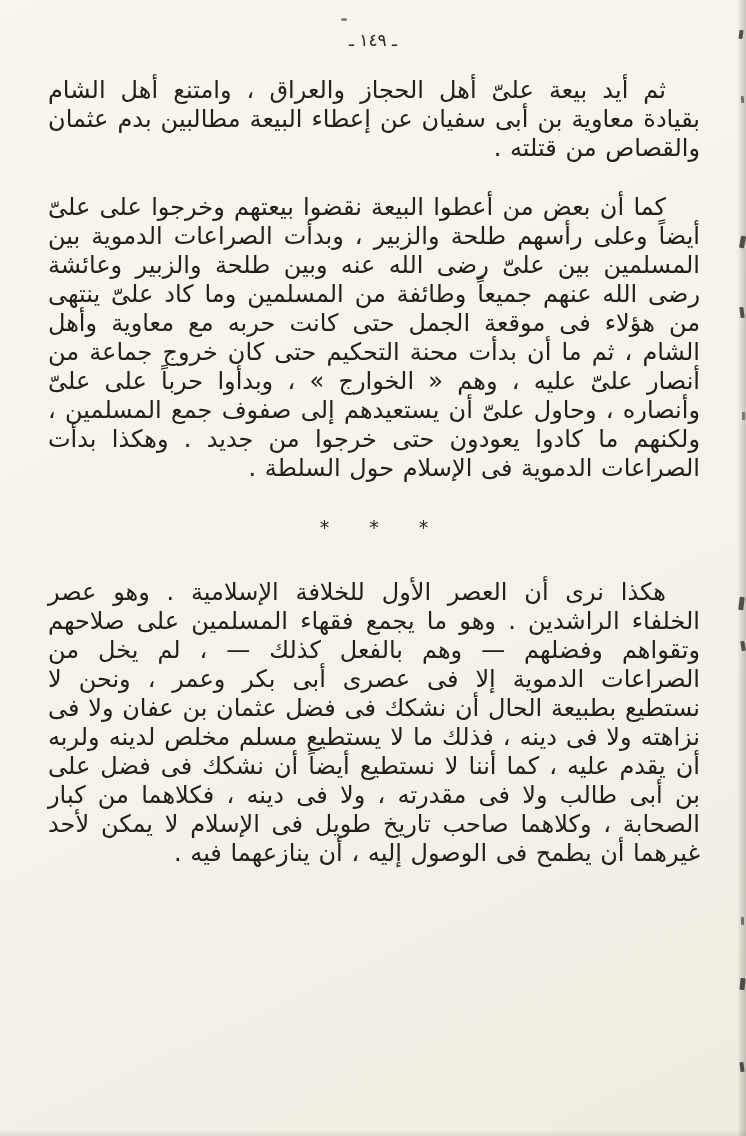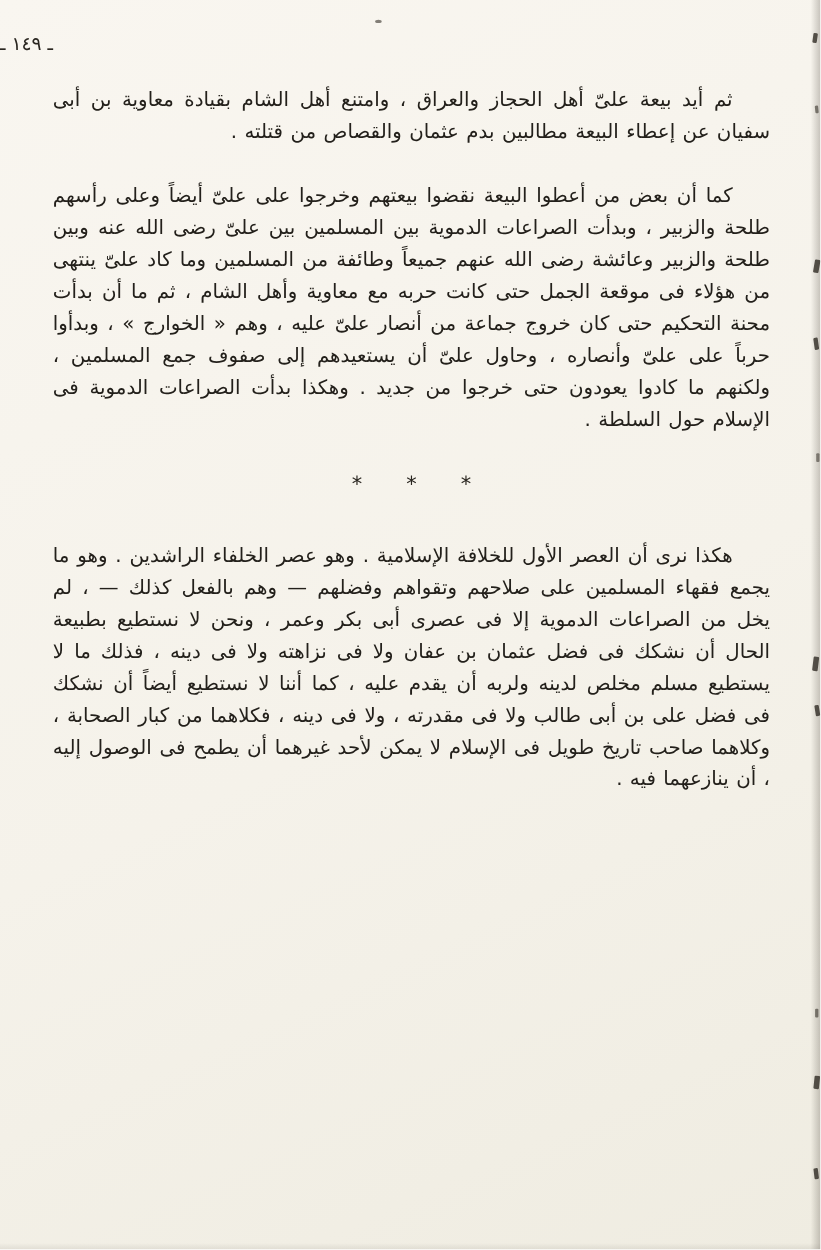--- a/index.html
+++ b/index.html
@@ -37,35 +37,35 @@
     position: absolute;
     background: #332e27;
     opacity: 0.82;
     border-radius: 1px;
   }
   .page-number {
     position: absolute;
     top: 30px;
     left: 0;
     width: 100%;
-    text-align: left;
+    text-align: center;
     font-size: 17px;
     letter-spacing: 2px;
     color: #2a2620;
   }
   .text-block {
     position: absolute;
     top: 76px;
     right: 46px;
     left: 48px;
     direction: rtl;
   }
   .para {
     margin: 0 0 30px 0;
-    font-size: 18px;
+    font-size: 24px;
     line-height: 29px;
     text-align: justify;
     text-indent: 34px;
     word-spacing: 1px;
   }
   .separator {
     margin: 8px 0 36px 0;
     text-align: center;
     font-size: 19px;
     color: #2a2620;

